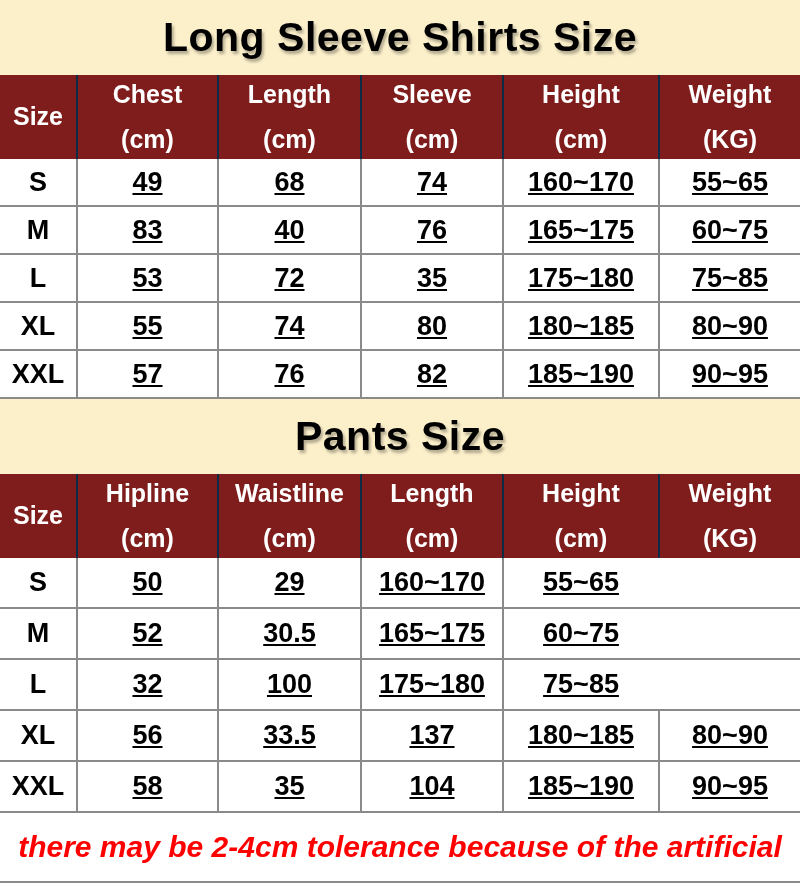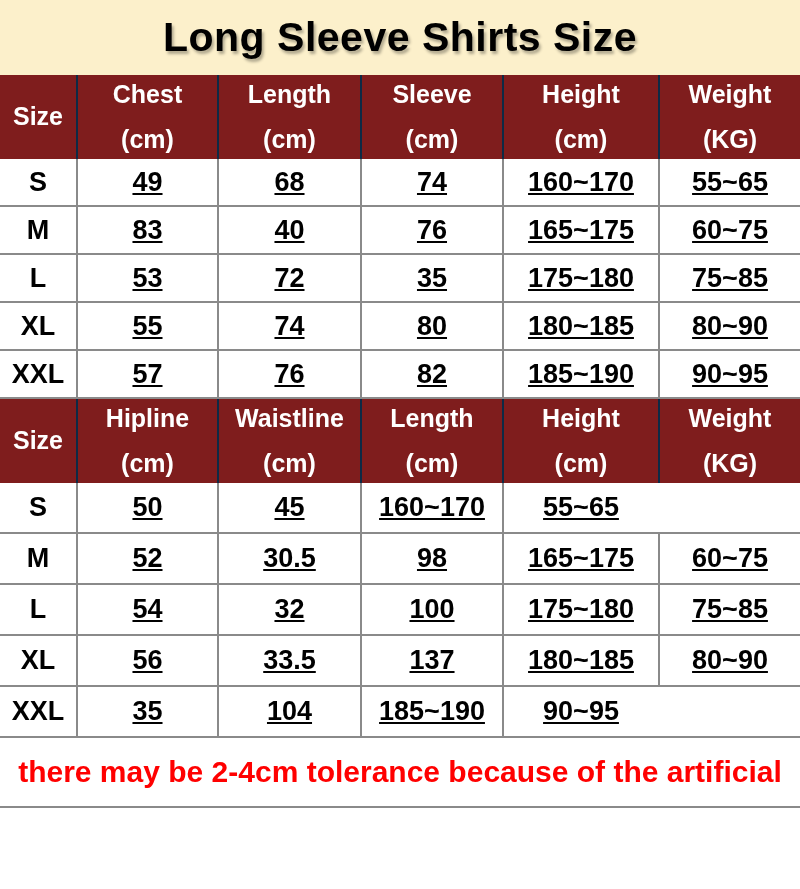--- a/index.html
+++ b/index.html
@@ -65,20 +65,21 @@
 
   
   .footer {
     height: 70px;
     border-bottom: 2px solid #8a8a8a;
     display: flex;
     align-items: center;
     justify-content: center;
     font-size: 30px;
     color: #FF0000;
+    font-style: italic;
   }
 </style>
 </head>
 <body>
 
 <div class="sheet">
 
   <section>
     <div class="banner">Long Sleeve Shirts Size</div>
     <div class="header-row grid6">
@@ -144,20 +145,21 @@
           <div class="dcell">57</div>
           <div class="dcell">76</div>
           <div class="dcell">82</div>
           <div class="dcell">185~190</div>
           <div class="dcell">90~95</div>
         </div>
       </div>
   </section>
 
   <section>
+    <div class="banner">Pants Size</div>
     <div class="header-row grid6">
         <div class="hcell">
           <span>Size</span>
         </div>
         <div class="hcell">
           <span>Hipline</span>
           <span>(cm)</span>
         </div>
         <div class="hcell">
           <span>Waistline</span>
@@ -173,50 +175,49 @@
         </div>
         <div class="hcell">
           <span>Weight</span>
           <span>(KG)</span>
         </div>
       </div>
     <div class="rows-pants">
         <div class="drow grid6">
           <div class="dcell">S</div>
           <div class="dcell">50</div>
-          <div class="dcell">45</div>
+          <div class="dcell">29</div>
           <div class="dcell">160~170</div>
           <div class="dcell">55~65</div>
         </div>
         <div class="drow grid6">
           <div class="dcell">M</div>
           <div class="dcell">52</div>
           <div class="dcell">30.5</div>
-          <div class="dcell">98</div>
           <div class="dcell">165~175</div>
           <div class="dcell">60~75</div>
         </div>
         <div class="drow grid6">
           <div class="dcell">L</div>
-          <div class="dcell">54</div>
           <div class="dcell">32</div>
           <div class="dcell">100</div>
           <div class="dcell">175~180</div>
           <div class="dcell">75~85</div>
         </div>
         <div class="drow grid6">
           <div class="dcell">XL</div>
           <div class="dcell">56</div>
           <div class="dcell">33.5</div>
           <div class="dcell">137</div>
           <div class="dcell">180~185</div>
           <div class="dcell">80~90</div>
         </div>
         <div class="drow grid6">
           <div class="dcell">XXL</div>
+          <div class="dcell">58</div>
           <div class="dcell">35</div>
           <div class="dcell">104</div>
           <div class="dcell">185~190</div>
           <div class="dcell">90~95</div>
         </div>
       </div>
   </section>
 
   <div class="footer">there may be 2-4cm tolerance because of the artificial</div>
 

